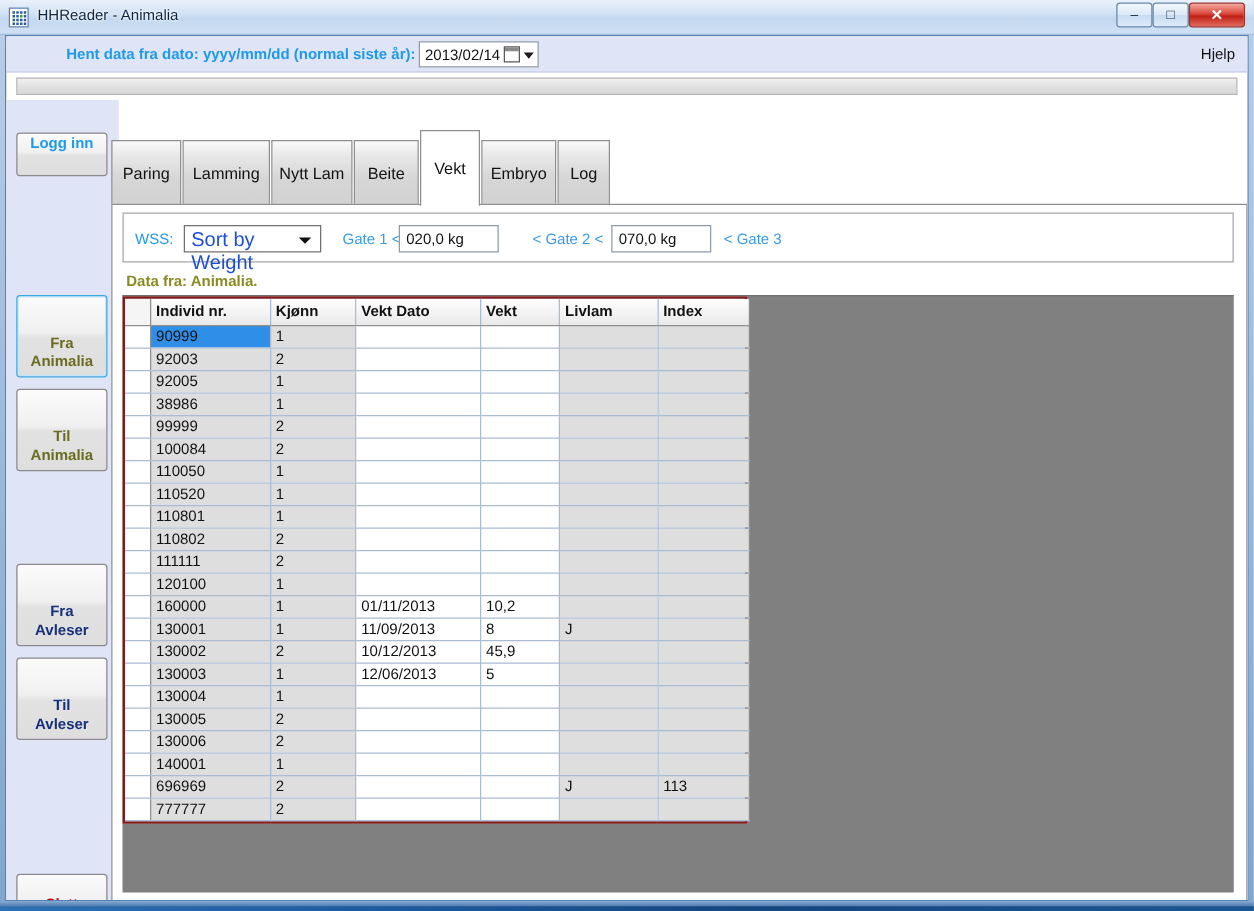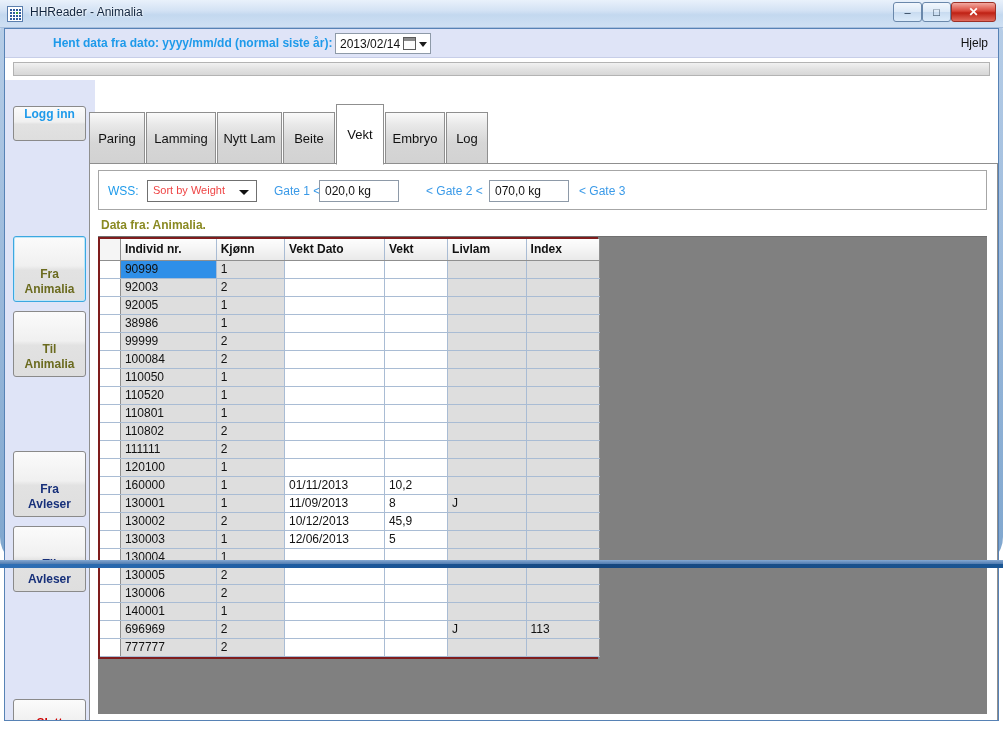--- a/index.html
+++ b/index.html
@@ -7,24 +7,23 @@
     margin: 0; padding: 0;
     width: 1003px; height: 729px;
     overflow: hidden;
     font-family: "Liberation Sans", sans-serif;
     background: #ffffff;
   }
 
   
   #window-frame {
     position: absolute; left: 0; top: 0;
-    width: 1003px; height: 568px;
+    width: 1003px; height: 729px;
     background: linear-gradient(180deg,#b9cfe8 0%, #9dbbdc 45%, #7fa6ce 100%);
     padding: 0;
-    border-radius: 31px;
   }
   #titlebar {
     position: absolute; left: 0; top: 0; width: 1003px; height: 28px;
     background: linear-gradient(180deg,#e9f1fb 0%, #d3e2f4 40%, #c3d8ef 55%, #cfe0f3 100%);
     border-bottom: 1px solid #a8c0de;
   }
   #title-icon {
     position: absolute; left: 7px; top: 6px; width: 16px; height: 16px;
     background: #ffffff; border: 1px solid #5b7fae;
   }
@@ -116,22 +115,22 @@
   .side-btn {
     position: absolute; left: 8px; width: 73px;
     background: linear-gradient(180deg,#fbfbfb 0%,#f0f0f0 45%,#e2e2e2 52%,#dedede 100%);
     border: 1px solid #8a8a8a; border-radius: 3px;
     font-size: 12px; font-weight: bold; text-align: center;
     line-height: 15px;
     cursor: default;
   }
   #btn-logg-inn {
     top: 26px; height: 35px; color: #1e9aea;
-    display:flex; justify-content:center;
-    padding-bottom: 3px;
+    display:flex; align-items:flex-end; justify-content:center;
+    padding-bottom: 18px;
   }
   #btn-fra-animalia {
     top: 156px; height: 66px; color: #6b6b1f;
     border: 1px solid #3ca8e0; box-shadow: inset 0 0 0 1px #bfe6f8;
     display:flex; align-items:flex-end; justify-content:center; padding-bottom:4px;
   }
   #btn-til-animalia {
     top: 231px; height: 66px; color: #6b6b1f;
     display:flex; align-items:flex-end; justify-content:center; padding-bottom:4px;
   }
@@ -177,21 +176,21 @@
   
   #wss-group {
     position: absolute; left: 8px; top: 6px; width: 889px; height: 40px;
     background: #ffffff; border: 1px solid #a6a6a6;
   }
   #wss-label { position:absolute; left: 9px; top: 13px; font-size:12px; color:#1e9aea; }
   #wss-combo {
     position: absolute; left: 48px; top: 9px; width: 110px; height: 22px;
     background: #ffffff; border: 1px solid #707070;
   }
-  #wss-combo-text { position:absolute; left:5px; top:3px; font-size:11px; color:#ef4444; }
+  #wss-combo-text { position:absolute; left:5px; top:3px; font-size:16px; color:#1d4ed8; }
   #wss-combo-arrow {
     position:absolute; right:7px; top:9px; width:0;height:0;
     border-left:5px solid transparent;border-right:5px solid transparent;
     border-top:5px solid #111;
   }
   .gate-label { position:absolute; top:13px; font-size:12px; color:#3a9ae8; white-space:nowrap; }
   #gate1-label { left: 175px; }
   #gate2-label { left: 327px; }
   #gate3-label { left: 480px; }
   .gate-input {

